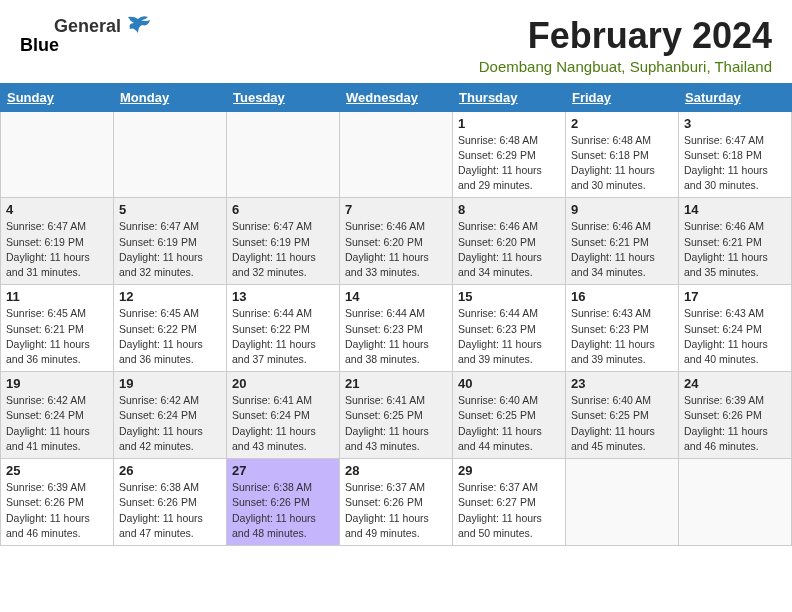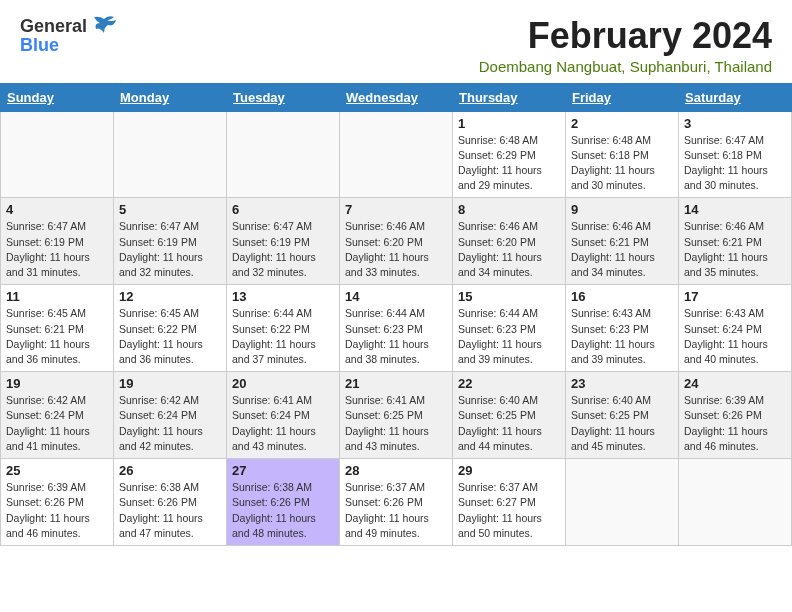--- a/index.html
+++ b/index.html
@@ -17,20 +17,21 @@
     .logo {
       display: flex;
       flex-direction: column;
       align-items: flex-start;
       margin-right: auto;
     }
     .logo-row {
       display: flex;
       align-items: center;
       gap: 1px;
+      margin-left: 34px;
     }
     .title-block {
       text-align: right;
     }
     .main-title {
       font-size: 36px;
       font-weight: bold;
       color: #222;
       line-height: 1.1;
     }
@@ -94,21 +95,21 @@
 <body>
 
 <div class="header">
   <div class="logo">
     <div class="logo-row">
       <span style="font-size:18px;font-weight:bold;color:#333;">General</span>
       <svg width="28" height="22" viewBox="0 0 28 22" style="margin-left:2px;margin-top:-2px;">
         <path d="M14,4 Q18,0 24,2 Q20,6 16,5 Q22,7 26,5 Q24,12 18,10 Q14,12 14,18 Q10,12 6,14 Q4,8 10,8 Q6,6 4,2 Q10,1 14,4Z" fill="#2e7dbe"></path>
       </svg>
     </div>
-    <span style="font-size:18px;font-weight:bold;color:#3b82f6;margin-top:-2px;">Blue</span>
+    <span style="font-size:18px;font-weight:bold;color:#000000;margin-top:-2px;">Blue</span>
   </div>
   <div class="title-block">
     <div class="main-title">February 2024</div>
     <div class="subtitle">Doembang Nangbuat, Suphanburi, Thailand</div>
   </div>
 </div>
 
 <div class="calendar-wrapper">
   <table class="calendar">
     <thead>
@@ -254,21 +255,21 @@
 Sunset: 6:24 PM
 Daylight: 11 hours and 43 minutes.</div>
           </td>
           <td style="background: rgb(240, 240, 240);">
             <div class="day-number">21</div>
             <div class="day-info">Sunrise: 6:41 AM
 Sunset: 6:25 PM
 Daylight: 11 hours and 43 minutes.</div>
           </td>
           <td style="background: rgb(240, 240, 240);">
-            <div class="day-number">22</div>
+            <div class="day-number">40</div>
             <div class="day-info">Sunrise: 6:40 AM
 Sunset: 6:25 PM
 Daylight: 11 hours and 44 minutes.</div>
           </td>
           <td style="background: rgb(240, 240, 240);">
             <div class="day-number">23</div>
             <div class="day-info">Sunrise: 6:40 AM
 Sunset: 6:25 PM
 Daylight: 11 hours and 45 minutes.</div>
           </td>

